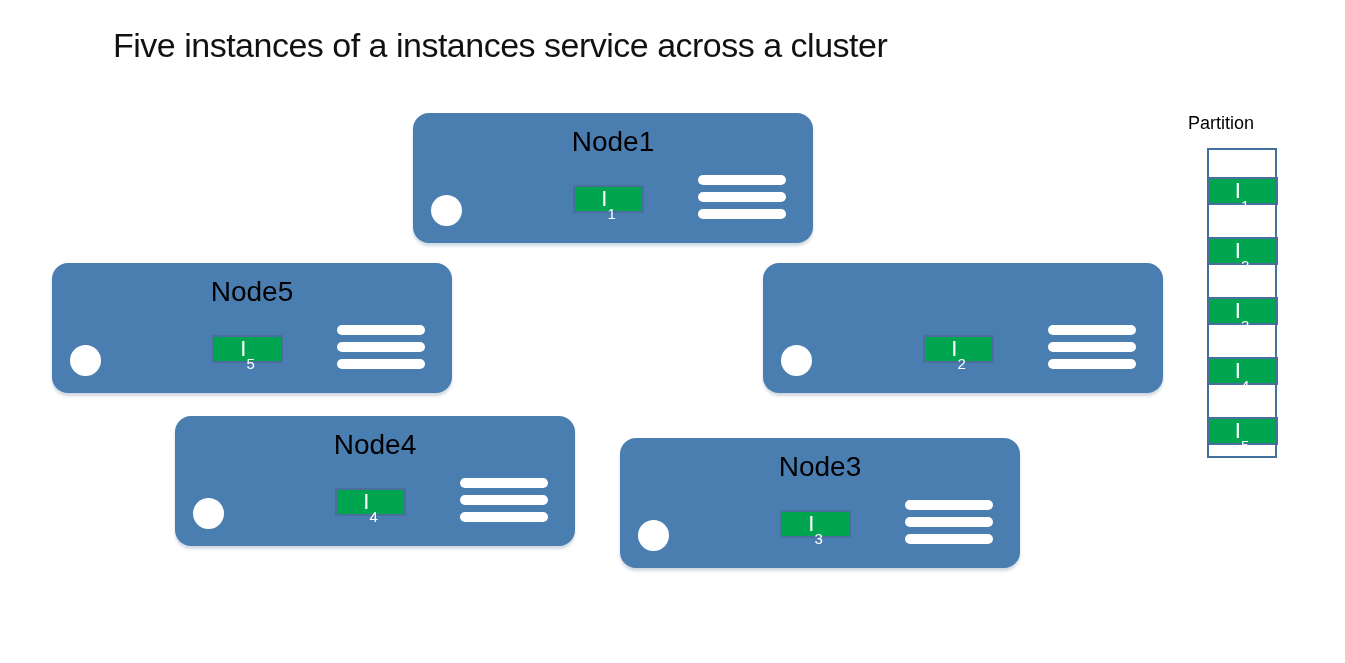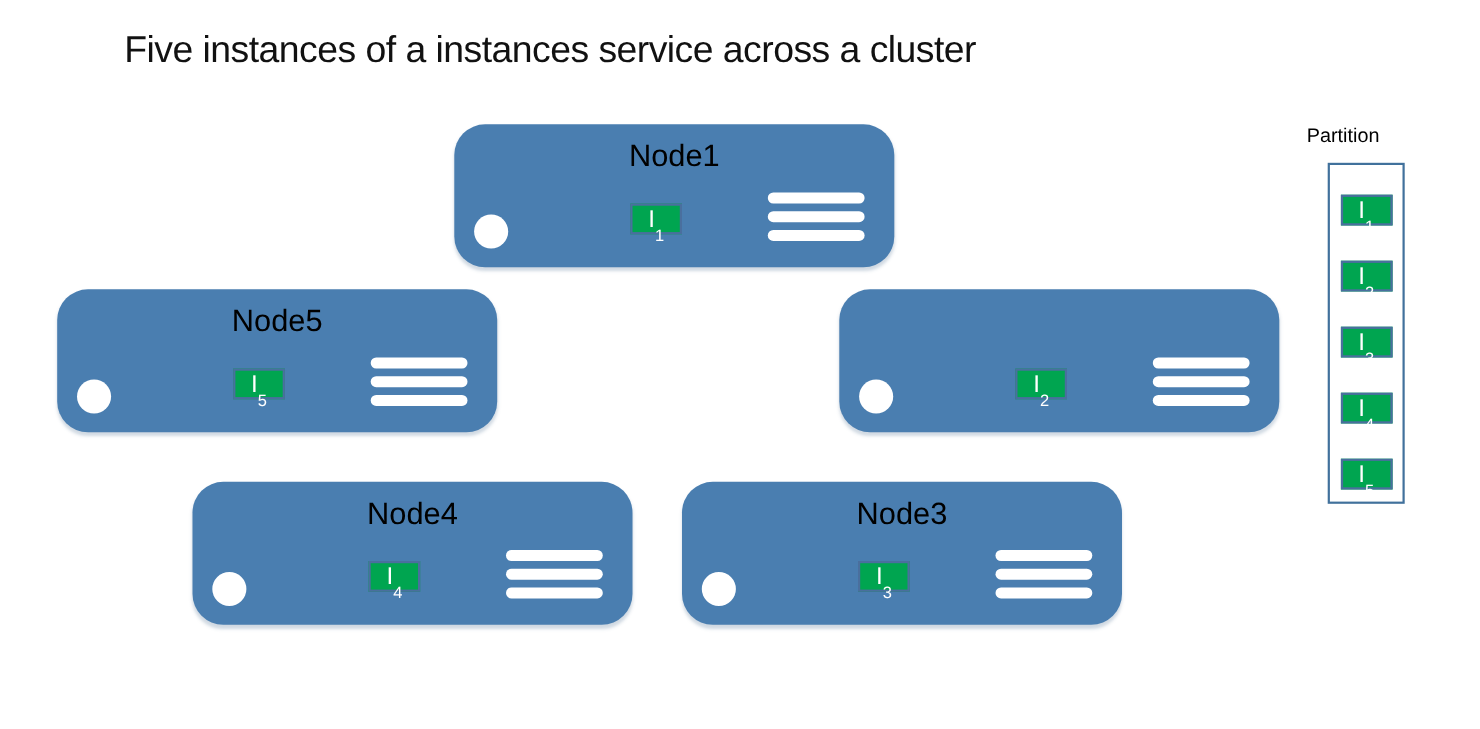--- a/index.html
+++ b/index.html
@@ -26,21 +26,21 @@
     font-weight: 400;
     letter-spacing: -0.5px;
     white-space: nowrap;
   }
   
   .node {
     position: absolute;
     width: 400px;
     height: 130px;
     background: var(--node_fill);
-    border-radius: 28px;
+    border-radius: 16px;
     box-shadow: 0 3px 3px rgba(100,130,160,0.30);
   }
   .node-name {
     position: absolute;
     top: 13px;
     left: 0;
     width: 100%;
     text-align: center;
     font-size: 28px;
     color: #000000;
@@ -62,21 +62,21 @@
   }
   .server-lines .bar {
     height: 10px;
     border-radius: 5px;
     background: #ffffff;
     margin-bottom: 7px;
   }
   .server-lines .bar:last-child { margin-bottom: 0; }
   
   .badge {
-    width: 47px;
+    width: 71px;
     height: 28px;
     background: var(--instance_fill);
     border: 2px solid var(--instance_border);
     text-align: center;
     overflow: visible;
     color: #ffffff;
     font-size: 22px;
     line-height: 24px;
   }
   .badge sub {
@@ -87,21 +87,21 @@
   }
   .node .badge {
     position: absolute;
     top: 72px;
     left: calc(50% - 40px);
   }
   
   .pos-node1 { left: 413px; top: 113px; }
   .pos-node5 { left: 52px;  top: 263px; }
   .pos-node2 { left: 763px; top: 263px; }
-  .pos-node4 { left: 175px; top: 438px; padding-left: 16px; }
+  .pos-node4 { left: 175px; top: 416px; padding-left: 16px; }
   .pos-node3 { left: 620px; top: 438px; }
   
   .partition-label {
     position: absolute;
     left: 1188px;
     top: 113px;
     font-size: 18px;
     color: #000000;
   }
   .partition-box {

